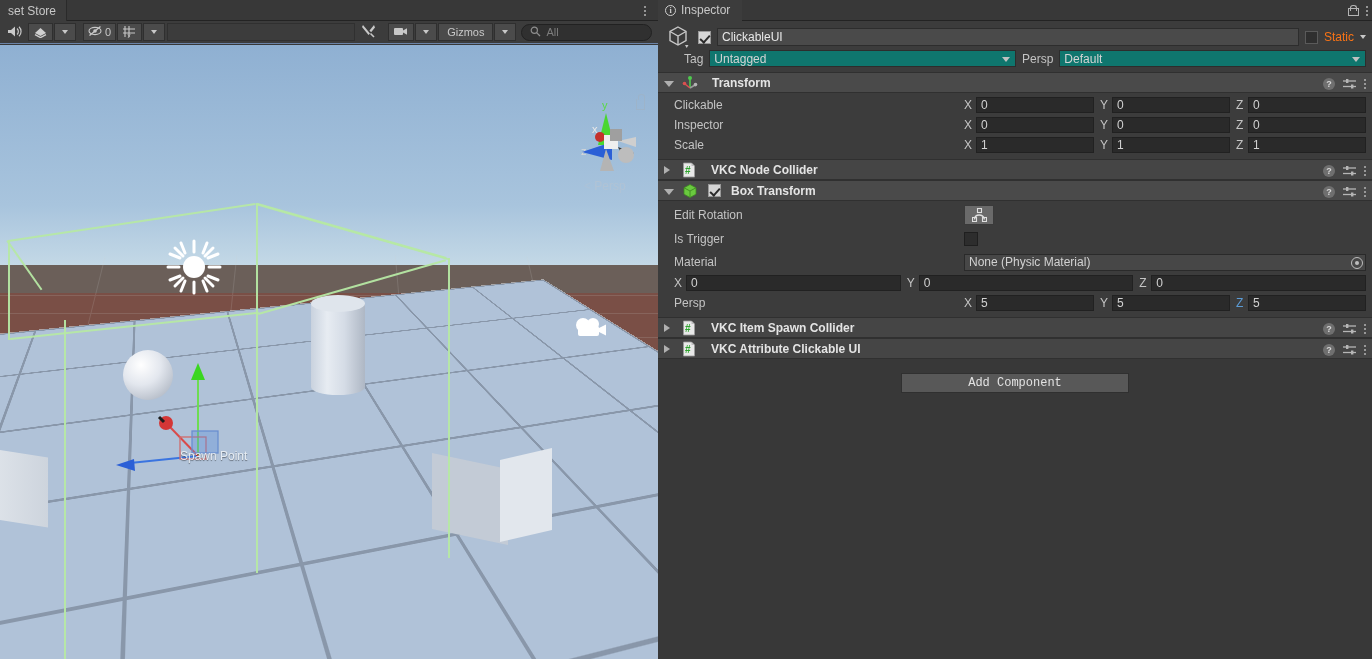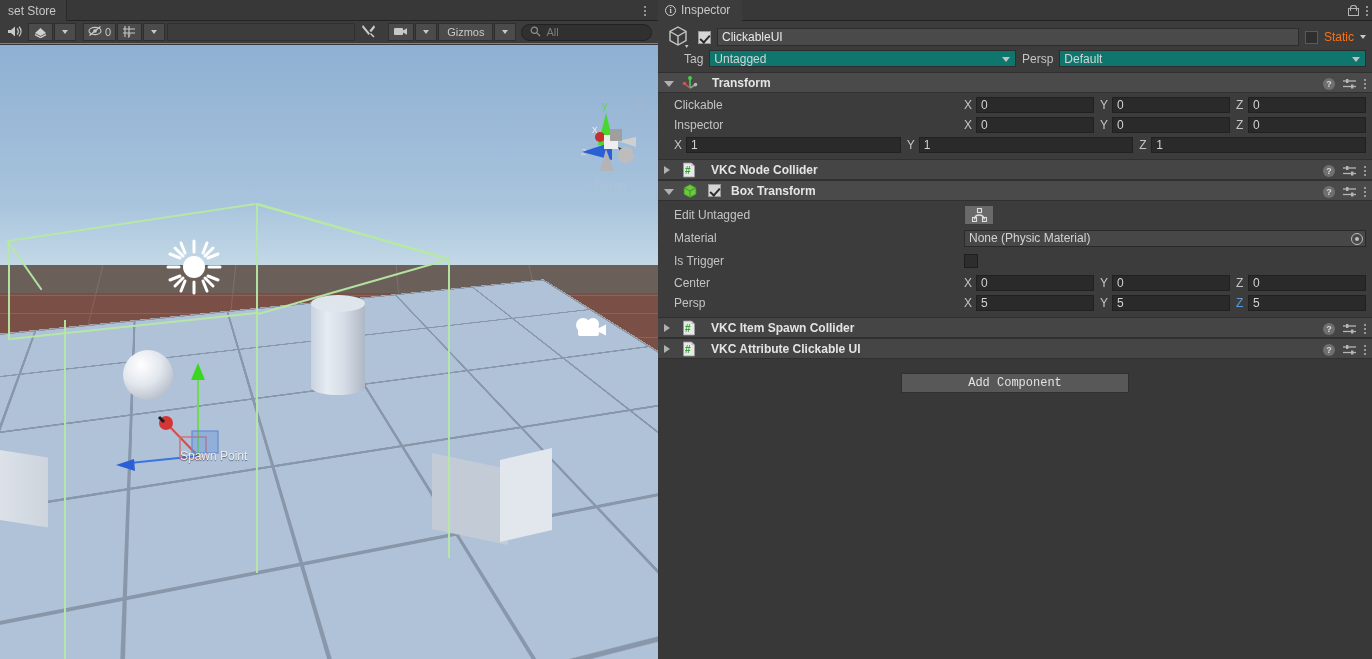--- a/index.html
+++ b/index.html
@@ -563,20 +563,21 @@
             <span class="vec-axis">Y</span>
             <span class="num-field">0</span>
           </span>
           <span class="vec-item">
             <span class="vec-axis">Z</span>
             <span class="num-field">0</span>
           </span>
         </span>
       </div>
       <div class="prop-row">
+        <span class="prop-label">Scale</span>
         <span class="vec3">
           <span class="vec-item">
             <span class="vec-axis">X</span>
             <span class="num-field">1</span>
           </span>
           <span class="vec-item">
             <span class="vec-axis">Y</span>
             <span class="num-field">1</span>
           </span>
           <span class="vec-item">
@@ -637,47 +638,46 @@
         </span>
         <span class="kebab">
             <i></i>
             <i></i>
             <i></i>
           </span>
       </span>
     </div>
     <div class="comp-body">
       <div class="prop-row" style="height:24px">
-        <span class="prop-label">Edit Untagged</span>
+        <span class="prop-label">Edit Rotation</span>
         <span class="prop-ctrl">
           <span class="edit-collider-btn">
             <svg width="15" height="14" viewBox="0 0 15 14">
               <path d="M2.5 11.5C3 5.5 11 5.5 12.5 11.5" fill="none" stroke="#e0e0e0" stroke-width="1.3"></path>
               <rect x="0.5" y="9.5" width="4" height="4" fill="none" stroke="#e0e0e0" stroke-width="1.1"></rect>
               <rect x="10.5" y="9.5" width="4" height="4" fill="none" stroke="#e0e0e0" stroke-width="1.1"></rect>
               <rect x="5.5" y="0.5" width="4" height="4" fill="none" stroke="#e0e0e0" stroke-width="1.1"></rect>
             </svg>
           </span>
         </span>
       </div>
+      <div class="prop-row" style="height:24px">
+        <span class="prop-label">Is Trigger</span>
+        <span class="prop-ctrl">
+          <span class="trigger-chk"></span>
+        </span>
+      </div>
       <div class="prop-row" style="height:22px">
         <span class="prop-label">Material</span>
         <span class="obj-field">
           <span>None (Physic Material)</span>
           <span class="obj-picker"></span>
         </span>
       </div>
-      <div class="prop-row" style="height:24px">
-        <span class="prop-label">Is Trigger</span>
-        <span class="prop-ctrl">
-          <span class="trigger-chk"></span>
-        </span>
-      </div>
       <div class="prop-row">
-        <span class="prop-label">Center</span>
         <span class="vec3">
           <span class="vec-item">
             <span class="vec-axis">X</span>
             <span class="num-field">0</span>
           </span>
           <span class="vec-item">
             <span class="vec-axis">Y</span>
             <span class="num-field">0</span>
           </span>
           <span class="vec-item">

